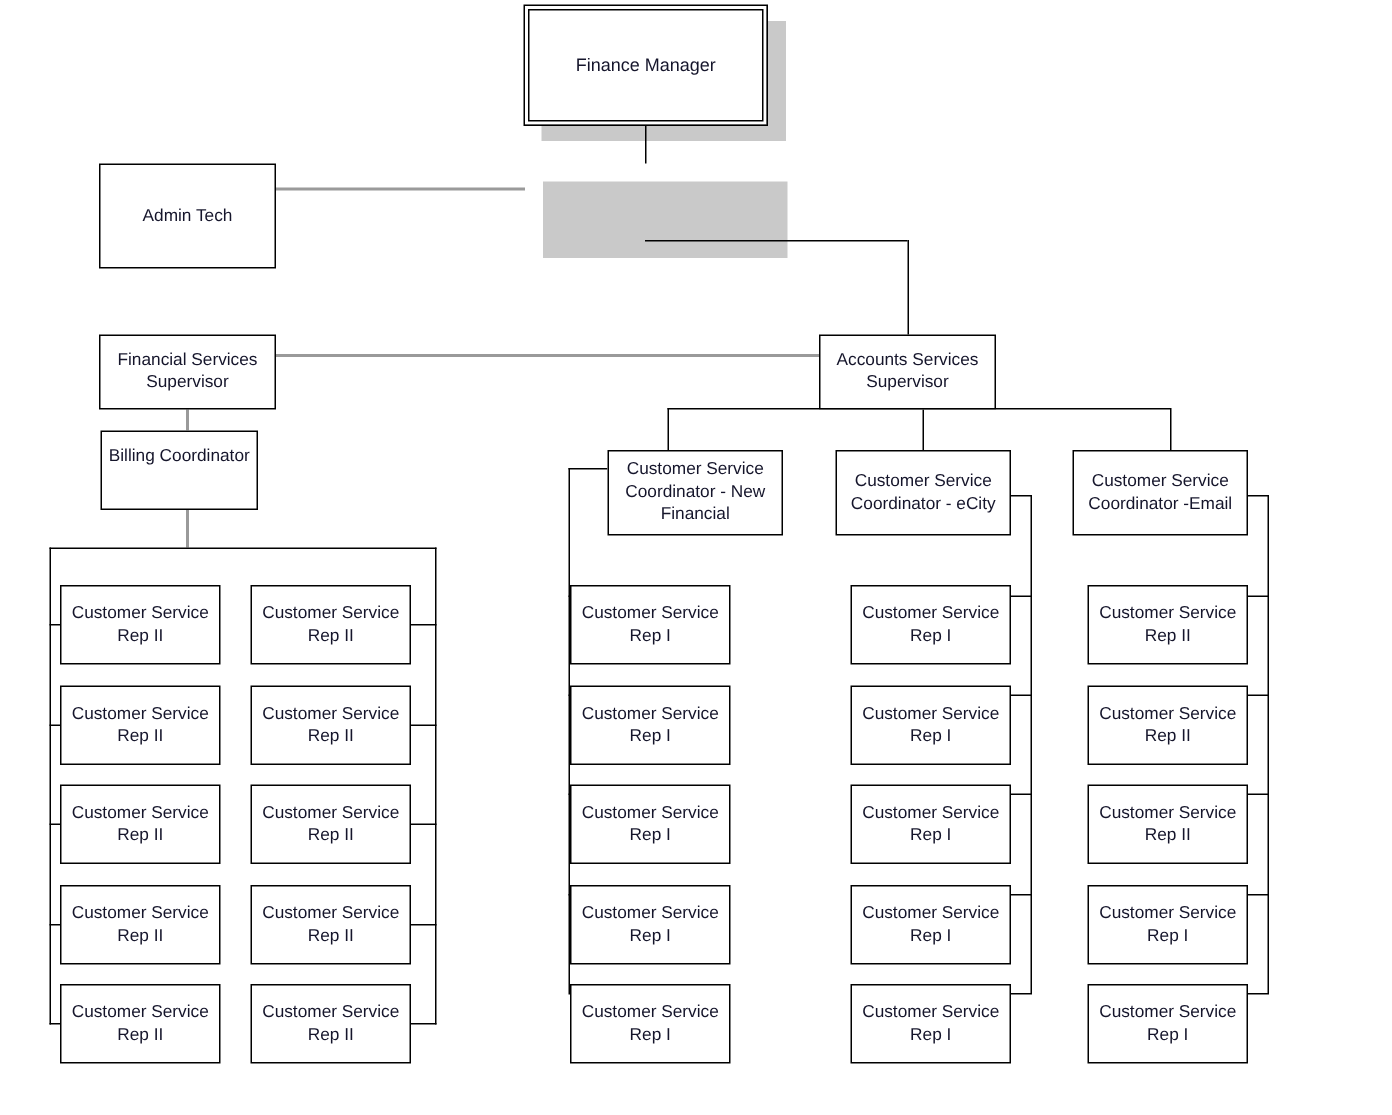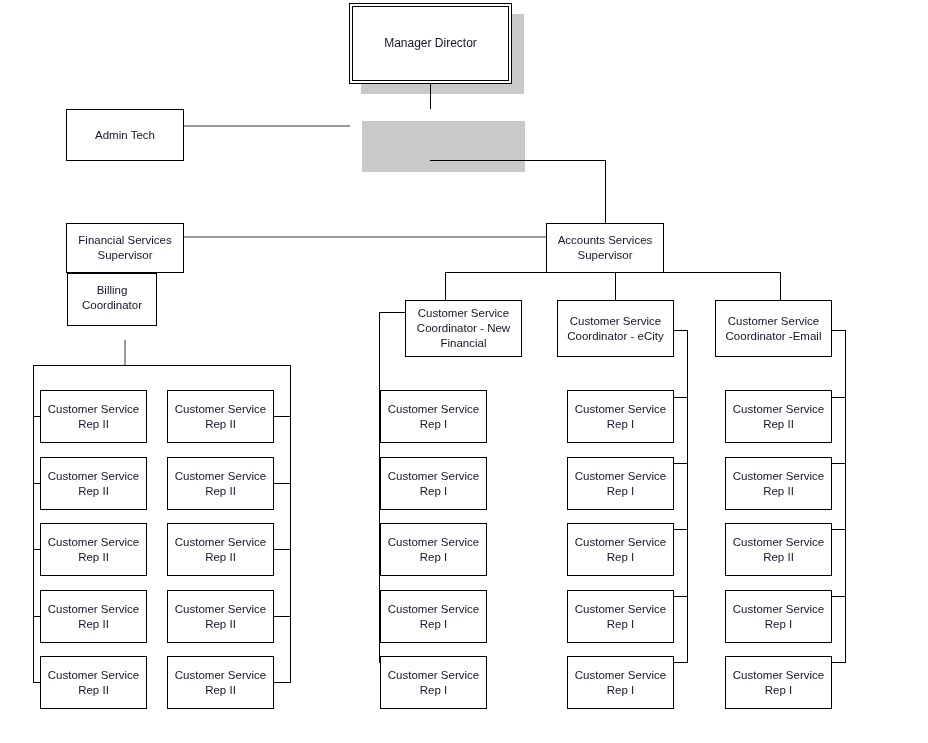--- a/index.html
+++ b/index.html
@@ -123,43 +123,43 @@
 
   <div class="ln v" style="left:845px; top:330px; height:332px;"></div>
   <div class="ln h" style="left:831px; top:330px; width:15px;"></div>
   <div class="ln h" style="left:831px; top:397px; width:15px;"></div>
   <div class="ln h" style="left:831px; top:463px; width:15px;"></div>
   <div class="ln h" style="left:831px; top:529px; width:15px;"></div>
   <div class="ln h" style="left:831px; top:596px; width:15px;"></div>
   <div class="ln h" style="left:831px; top:662px; width:15px;"></div>
 
   <div class="node double" style="left:349px; top:3px; width:163px; height:81px;">
-    <span class="label">Manager Director</span>
-  </div>
-
-  <div class="node" style="left:66px; top:109px; width:118px; height:52px;">
+    <span class="label">Finance Manager</span>
+  </div>
+
+  <div class="node" style="left:66px; top:109px; width:118px; height:70px;">
     <span class="label">Admin Tech</span>
   </div>
 
 
   <div class="node" style="left:66px; top:223px; width:118px; height:50px;">
     <span class="label">
       <span>Financial Services</span><br>
       <span>Supervisor</span>
     </span>
   </div>
 
   <div class="node" style="left:546px; top:223px; width:118px; height:50px;">
     <span class="label">
       <span>Accounts Services</span><br>
       <span>Supervisor</span>
     </span>
   </div>
 
-  <div class="node top-text" style="left:67px; top:273px; width:90px; height:53px;">
+  <div class="node top-text" style="left:67px; top:287px; width:105px; height:53px;">
     <span class="label">Billing Coordinator</span>
   </div>
 
   <div class="node" style="left:405px; top:300px; width:117px; height:57px;">
     <span class="label">
       <span>Customer Service</span><br>
       <span>Coordinator - New</span><br>
       <span>Financial</span>
     </span>
   </div>

